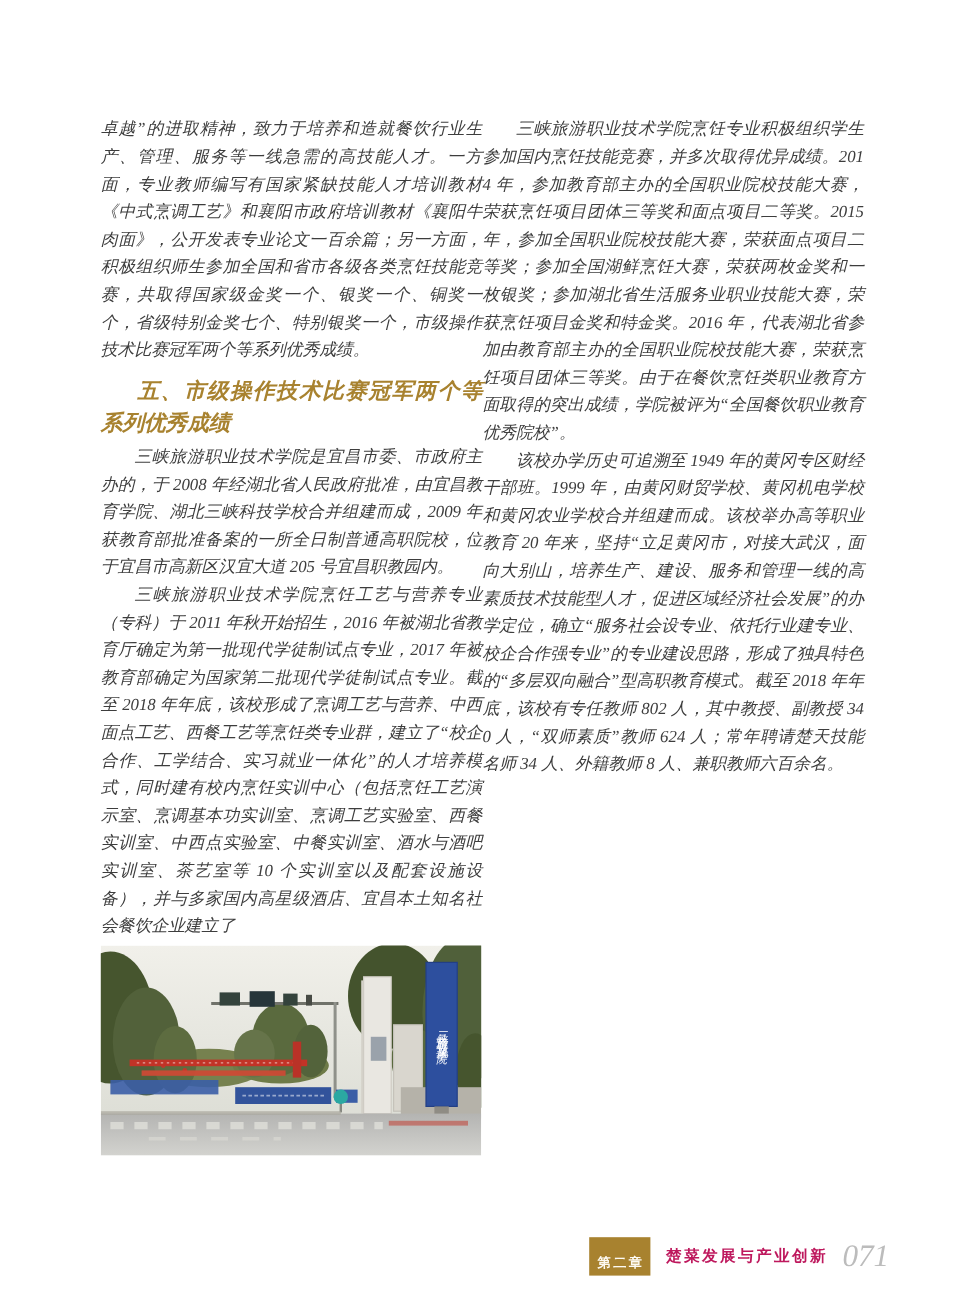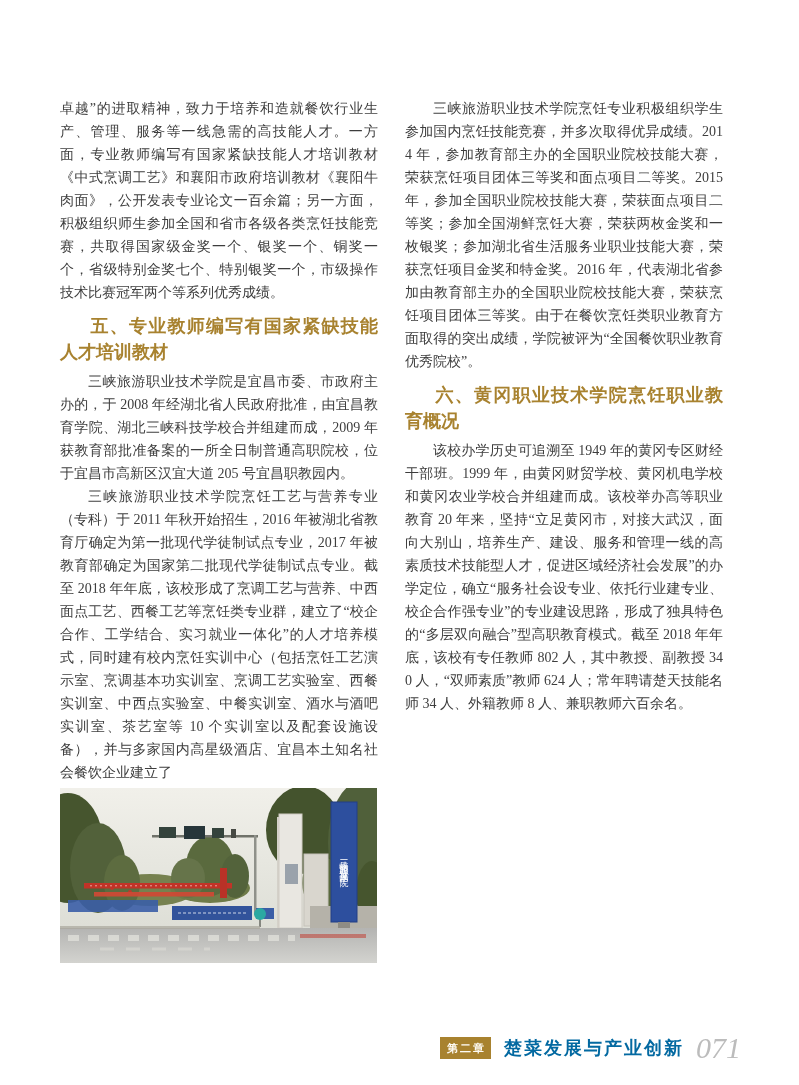--- a/index.html
+++ b/index.html
@@ -5,22 +5,22 @@
   html,body { margin:0; padding:0; background:#ffffff; }
   .page {
     position:relative;
     width:799px; height:1085px;
     background:#ffffff;
     overflow:hidden;
     font-family:"Liberation Serif", serif;
     color:#3d3d3d;
   }
   .columns {
-    position:absolute; left:60px; top:97px; width:663px;
-    display:flex; gap:27px;
+    position:absolute; left:84px; top:97px; width:663px;
+    display:flex; font-style:italic;
   }
   .col { width:318px; }
   p.para {
     margin:0;
     font-size:14px;
     line-height:23px;
     text-align:justify;
     text-justify:inter-ideograph;
     color:#3d3d3d;
     word-break:break-all;
@@ -59,48 +59,48 @@
   .footer {
     position:absolute; right:58px; bottom:22px;
     display:flex; align-items:center;
   }
   .chapter-badge {
     background:#a8822f;
     color:#fdfaf3;
     font-family:"Liberation Sans", sans-serif;
     font-size:11px; font-weight:bold;
     letter-spacing:2px;
-    padding:4px 5px 3px 7px;
+    padding:14px 5px 3px 7px;
   }
   .chapter-title {
-    color:#0369a1;
-    font-family:"Liberation Sans", sans-serif;
-    font-size:18px; font-weight:bold;
+    color:#be185d;
+    font-family:"Liberation Sans", sans-serif;
+    font-size:13px; font-weight:bold;
     letter-spacing:2px;
     margin-left:13px;
   }
   .page-number {
     font-family:"Liberation Serif", serif;
     font-style:italic;
-    font-size:30px;
+    font-size:26px;
     color:#bcbcbc;
     line-height:1;
     margin-left:12px;
   }
 </style>
 </head>
 <body>
 
 <div class="page">
 
   <div class="columns">
 
     <div class="col">
       <p class="para">卓越”的进取精神，致力于培养和造就餐饮行业生产、管理、服务等一线急需的高技能人才。一方面，专业教师编写有国家紧缺技能人才培训教材《中式烹调工艺》和襄阳市政府培训教材《襄阳牛肉面》，公开发表专业论文一百余篇；另一方面，积极组织师生参加全国和省市各级各类烹饪技能竞赛，共取得国家级金奖一个、银奖一个、铜奖一个，省级特别金奖七个、特别银奖一个，市级操作技术比赛冠军两个等系列优秀成绩。</p>
-      <h2 class="heading">五、专业教师编写有国家紧缺技能人才培训教材</h2>
+      <h2 class="heading">五、市级操作技术比赛冠军两个等系列优秀成绩</h2>
       <p class="para indent">三峡旅游职业技术学院是宜昌市委、市政府主办的，于 2008 年经湖北省人民政府批准，由宜昌教育学院、湖北三峡科技学校合并组建而成，2009 年获教育部批准备案的一所全日制普通高职院校，位于宜昌市高新区汉宜大道 205 号宜昌职教园内。</p>
       <p class="para indent">三峡旅游职业技术学院烹饪工艺与营养专业（专科）于 2011 年秋开始招生，2016 年被湖北省教育厅确定为第一批现代学徒制试点专业，2017 年被教育部确定为国家第二批现代学徒制试点专业。截至 2018 年年底，该校形成了烹调工艺与营养、中西面点工艺、西餐工艺等烹饪类专业群，建立了“校企合作、工学结合、实习就业一体化”的人才培养模式，同时建有校内烹饪实训中心（包括烹饪工艺演示室、烹调基本功实训室、烹调工艺实验室、西餐实训室、中西点实验室、中餐实训室、酒水与酒吧实训室、茶艺室等 10 个实训室以及配套设施设备），并与多家国内高星级酒店、宜昌本土知名社会餐饮企业建立了</p>
 
       <figure class="photo">
         <svg viewBox="0 0 317 175" preserveAspectRatio="none">
           <defs>
             <linearGradient id="skyGrad" x1="0" y1="0" x2="0" y2="1">
               <stop offset="0" stop-color="#f1f0ea"></stop>
               <stop offset="1" stop-color="#ddded6"></stop>
             </linearGradient>
@@ -189,21 +189,20 @@
           <g>
             <rect x="240" y="146" width="66" height="4" fill="#c23327" opacity="0.5"></rect>
           </g>
         </svg>
         <div class="sign-text">三峡旅游职业技术学院</div>
       </figure>
     </div>
 
     <div class="col">
       <p class="para indent">三峡旅游职业技术学院烹饪专业积极组织学生参加国内烹饪技能竞赛，并多次取得优异成绩。2014 年，参加教育部主办的全国职业院校技能大赛，荣获烹饪项目团体三等奖和面点项目二等奖。2015 年，参加全国职业院校技能大赛，荣获面点项目二等奖；参加全国湖鲜烹饪大赛，荣获两枚金奖和一枚银奖；参加湖北省生活服务业职业技能大赛，荣获烹饪项目金奖和特金奖。2016 年，代表湖北省参加由教育部主办的全国职业院校技能大赛，荣获烹饪项目团体三等奖。由于在餐饮烹饪类职业教育方面取得的突出成绩，学院被评为“全国餐饮职业教育优秀院校”。</p>
-      <h2 class="heading">六、黄冈职业技术学院烹饪职业教育概况</h2>
       <p class="para indent">该校办学历史可追溯至 1949 年的黄冈专区财经干部班。1999 年，由黄冈财贸学校、黄冈机电学校和黄冈农业学校合并组建而成。该校举办高等职业教育 20 年来，坚持“立足黄冈市，对接大武汉，面向大别山，培养生产、建设、服务和管理一线的高素质技术技能型人才，促进区域经济社会发展”的办学定位，确立“服务社会设专业、依托行业建专业、校企合作强专业”的专业建设思路，形成了独具特色的“多层双向融合”型高职教育模式。截至 2018 年年底，该校有专任教师 802 人，其中教授、副教授 340 人，“双师素质”教师 624 人；常年聘请楚天技能名师 34 人、外籍教师 8 人、兼职教师六百余名。</p>
     </div>
 
   </div>
 
   <div class="footer">
     <span class="chapter-badge">第二章</span>
     <span class="chapter-title">楚菜发展与产业创新</span>
     <span class="page-number">071</span>
   </div>

